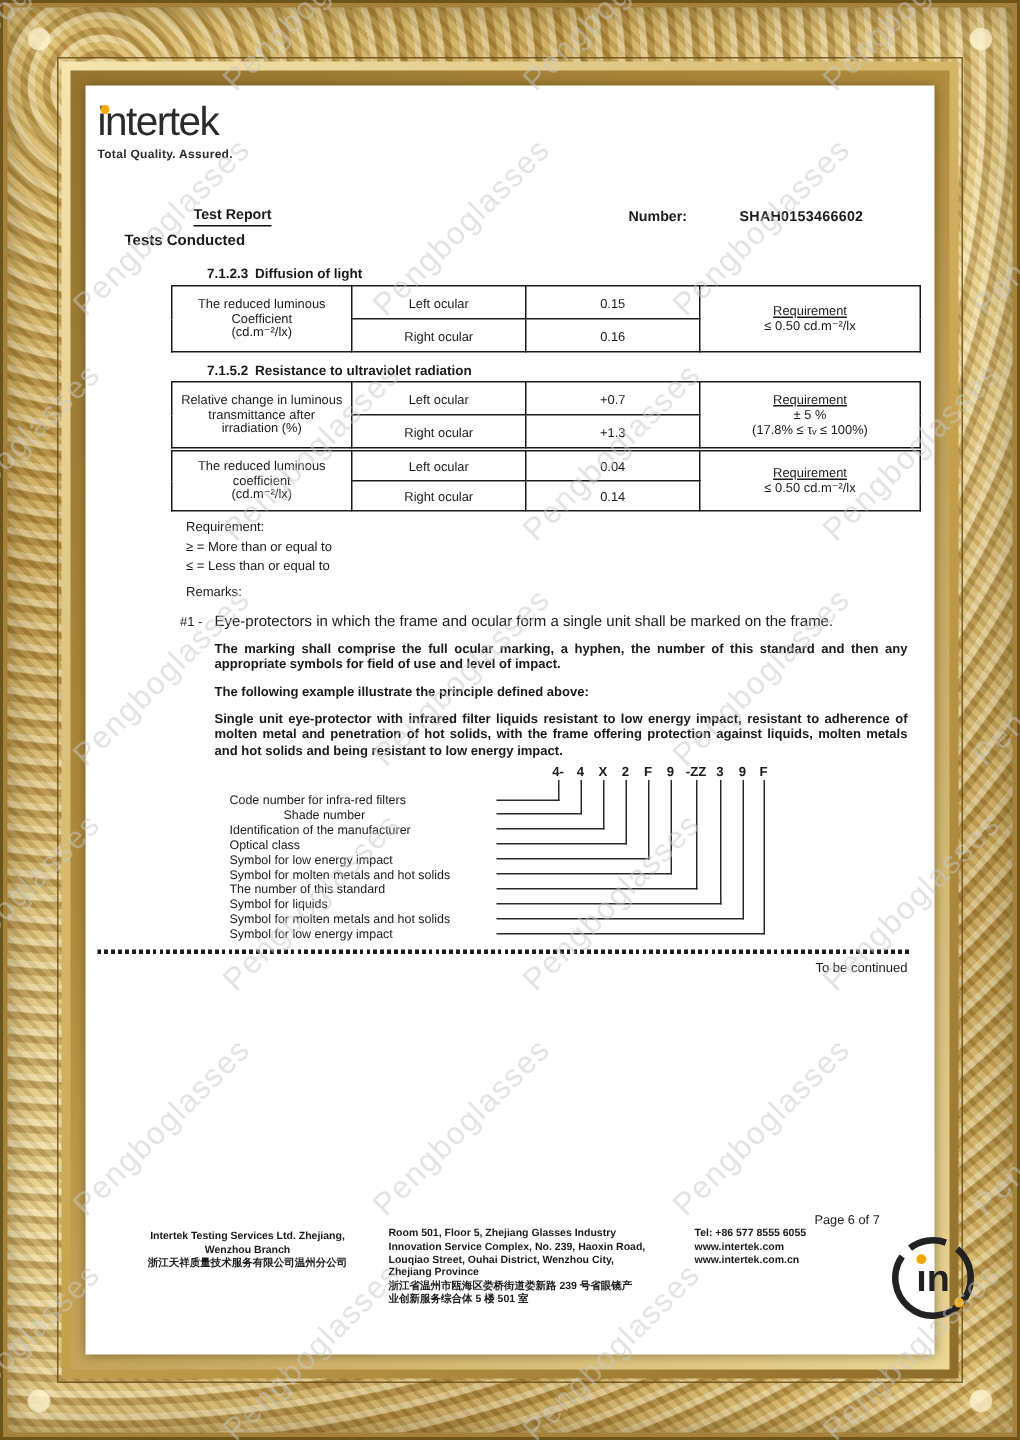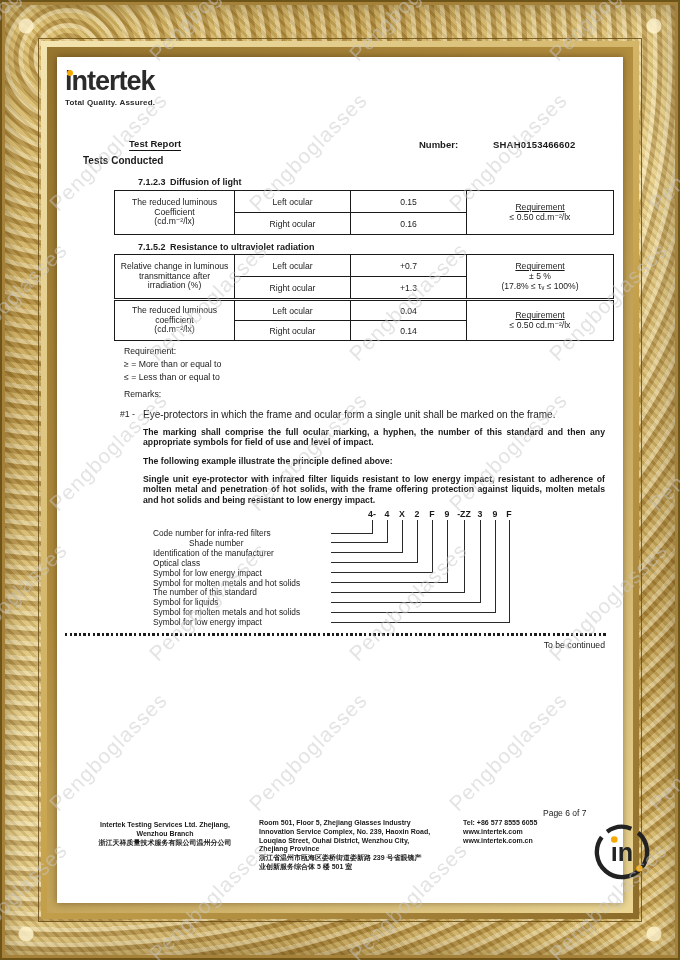--- a/index.html
+++ b/index.html
@@ -22,21 +22,21 @@
   .frame-slope{position:absolute;inset:47px;background:linear-gradient(315deg,#ecd795,#b08c3d 60%,#96752f);}
   .paper{position:absolute;inset:57px;background:#ffffff;box-shadow:0 0 7px rgba(40,25,0,.45);}
 
   
   .watermarks{position:absolute;inset:0;overflow:hidden;pointer-events:none;z-index:9;}
   .wm{position:absolute;transform:rotate(-45deg);font-size:21px;letter-spacing:1px;
       color:#c9c9c9;opacity:.5;white-space:nowrap;font-weight:400;}
 
   
   .logo{position:absolute;left:8px;top:11px;}
-  .logo-text{font-size:27px;font-weight:bold;letter-spacing:-1px;color:#2b2b2b;line-height:1;}
+  .logo-text{font-size:27px;font-weight:normal;letter-spacing:-1px;color:#2b2b2b;line-height:1;}
   .logo-dot{position:absolute;left:2px;top:2px;width:6px;height:6px;border-radius:50%;}
   .tagline{font-size:8px;font-weight:bold;color:#2b2b2b;margin-top:3px;letter-spacing:.2px;}
   .report-title{position:absolute;left:72px;top:81px;font-size:9.5px;font-weight:bold;
                 border-bottom:1px solid #111;padding-bottom:1px;}
   .number-label{position:absolute;left:362px;top:82px;font-size:9.5px;font-weight:bold;}
   .number-value{position:absolute;left:436px;top:82px;font-size:9.5px;font-weight:bold;letter-spacing:.2px;}
   .tests-conducted{position:absolute;left:26px;top:98px;font-size:10px;font-weight:bold;}
 
   
   .sec{position:absolute;font-size:9px;font-weight:bold;}

